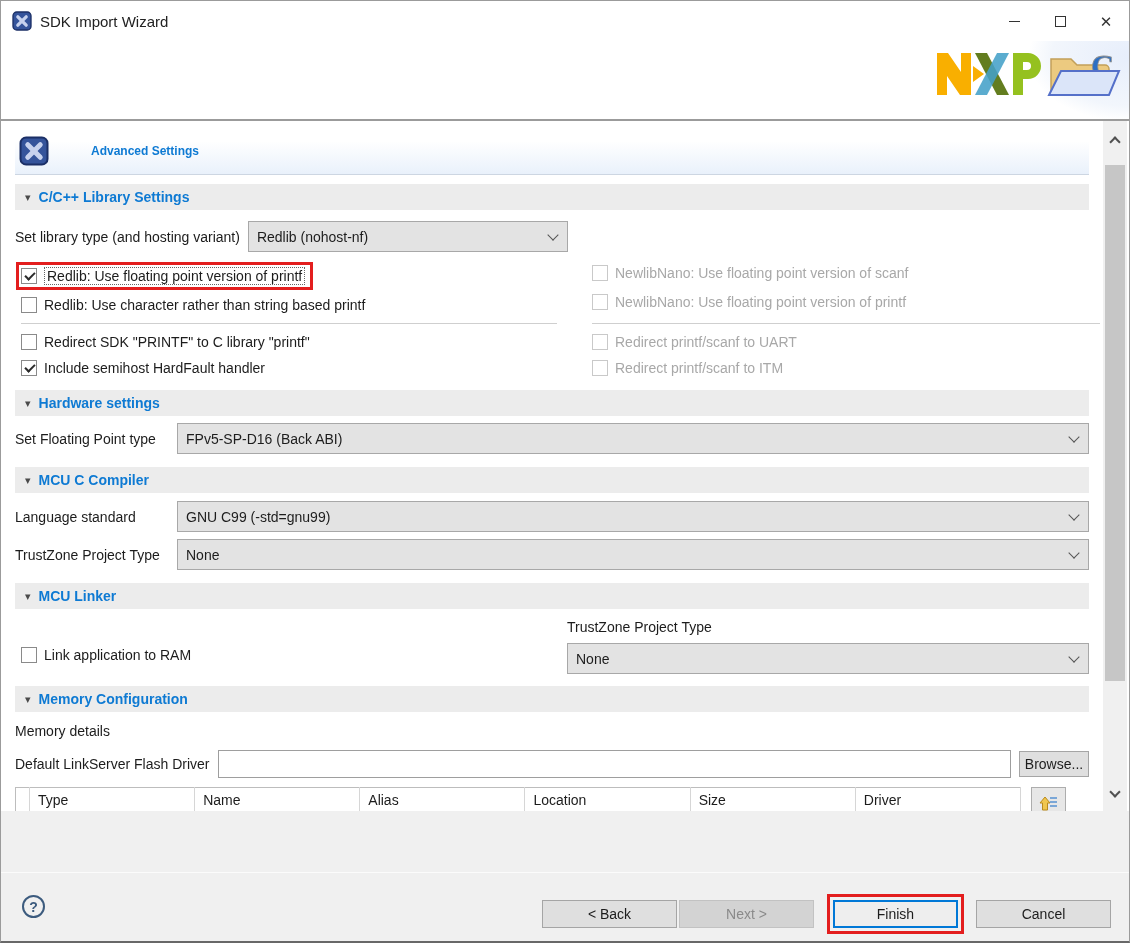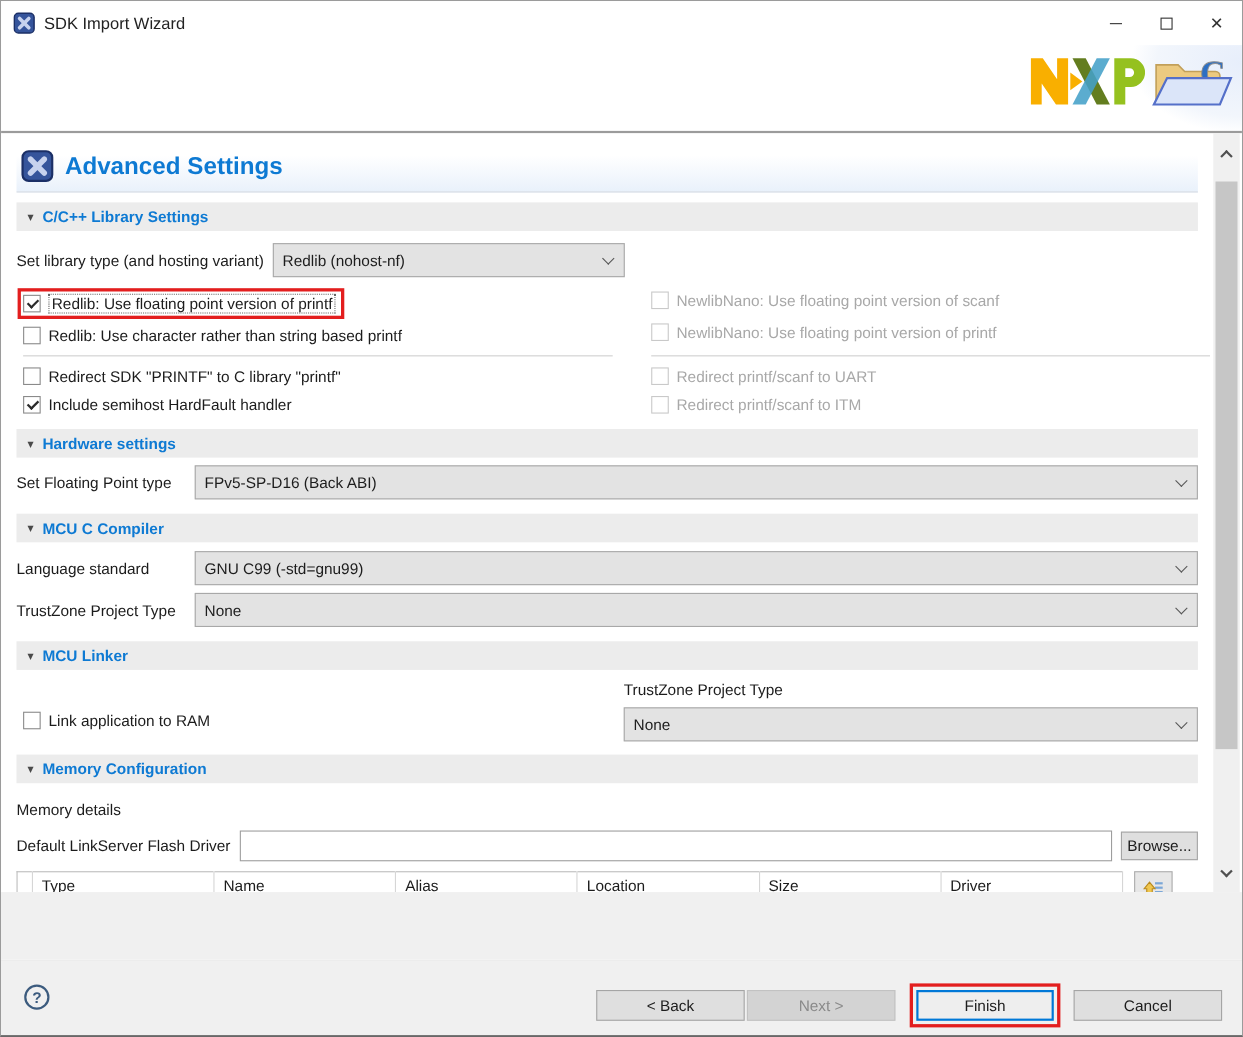--- a/index.html
+++ b/index.html
@@ -33,21 +33,21 @@
   .scroll-arrow.top { top:8px; } .scroll-arrow.bottom { bottom:6px; }
   .chev { width:8px; height:8px; border-right:2px solid #505050; border-bottom:2px solid #505050; display:inline-block; }
   .chev.up { transform:rotate(-135deg); margin-top:4px; }
   .chev.down { transform:rotate(45deg); margin-bottom:4px; }
   .scroll-thumb { position:absolute; left:2px; width:20px; top:44px; height:516px; background:#c6c6c6; }
 
   
   .adv-header { height:48px; display:flex; align-items:center; gap:10px; padding-left:4px;
                 background:linear-gradient(#ffffff 30%, #e9f1fb 100%); border-bottom:1px solid #cdd6e2; }
   .adv-icon { width:30px; height:30px; }
-  .adv-title { font-size:22px; font-weight:bold; color:#0e7ad3; }
+  .adv-title { font-size:12px; font-weight:bold; color:#0e7ad3;margin-left:32px; }
 
   
   .section-bar { height:26px; margin-top:9px; background:#ececec; display:flex; align-items:center; gap:8px; padding-left:10px; }
   .tri { color:#4a4a4a; font-size:11px; }
   .section-title { color:#0e7ad3; font-weight:bold; font-size:14px; }
 
   
   .row { display:flex; align-items:center; margin-top:10px; }
   .lbl { color:#1c1c1c; }
   .combo { height:31px; background:#e3e3e3; border:1px solid #a8a8a8; display:flex; align-items:center;
@@ -69,21 +69,21 @@
   .cb-sep { height:1px; background:#cfcfcf; margin:5px 0; }
   .red-box { display:inline-flex; align-items:center; gap:7px; border:3px solid #e31e1e; padding:2px 5px 2px 2px; margin-left:-5px; }
   .focus-dotted { border:1px dotted #666; padding:0 2px; }
 
   
   .linker-grid { display:grid; grid-template-columns: 552px 1fr; margin-top:8px; }
   .linker-left { display:flex; align-items:flex-end; padding:0 0 6px 6px; }
   .linker-right { display:flex; flex-direction:column; gap:8px; padding-top:2px; }
 
   
-  .mem-label { margin-top:16px; }
+  .mem-label { margin-top:11px; }
   .driver-row { display:flex; align-items:center; margin-top:11px; gap:8px; }
   .text-input { flex:1; height:28px; background:#fff; border:1px solid #9e9e9e; padding:0 6px; font:inherit; }
   .btn { height:28px; background:#dfdfdf; border:1px solid #a5a5a5; font:inherit; color:#1d1d1d; display:inline-flex; align-items:center; justify-content:center; }
   .browse-btn { width:70px; height:26px; }
 
   .table-zone { display:flex; margin-top:9px; gap:10px; }
   table.mem { border-collapse:collapse; width:1006px; border:1px solid #bdbdbd; background:#fff; table-layout:fixed; }
   table.mem th, table.mem td { border-right:1px solid #d6d6d6; text-align:left; font-weight:normal; padding:3px 8px; height:24px; overflow:hidden; white-space:nowrap; }
   table.mem th { background:#fff; border-bottom:1px solid #d6d6d6; }
   table.mem td { background:#cde8ff; }

